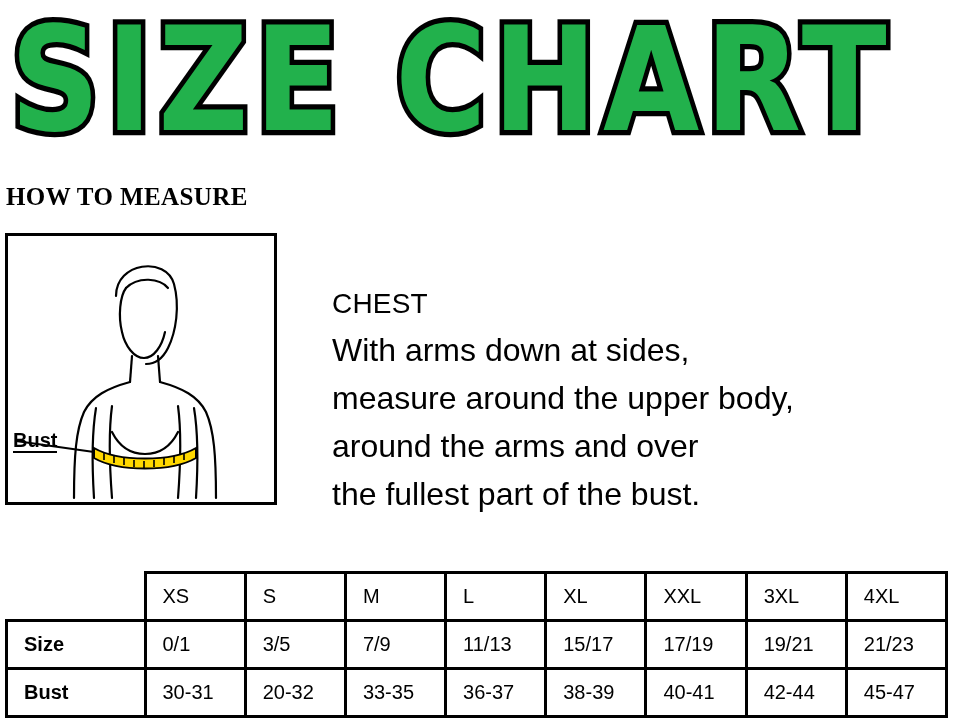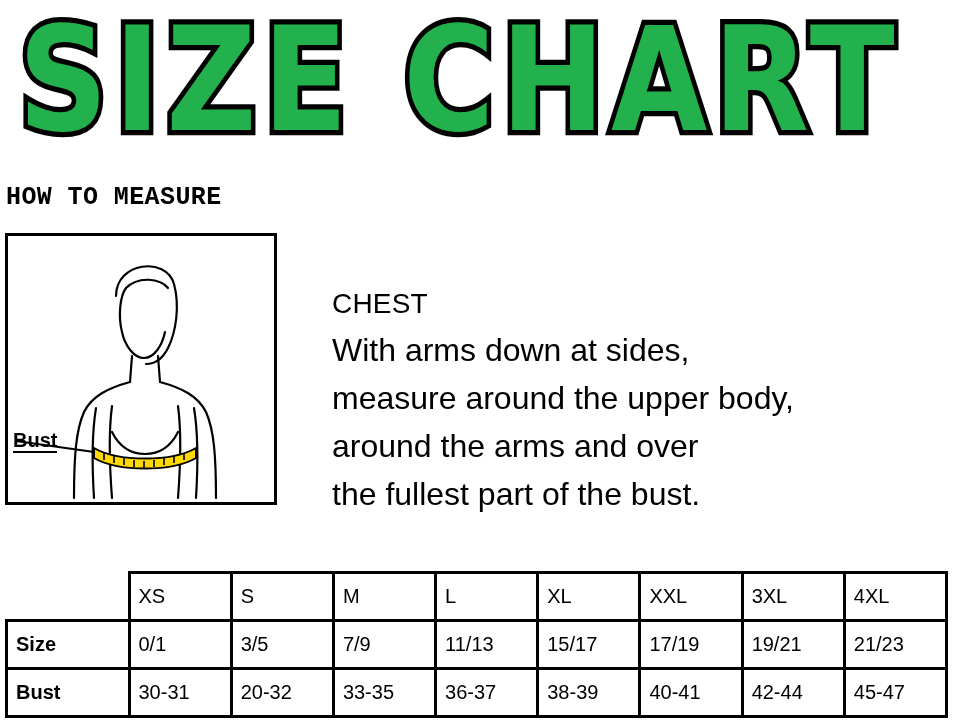--- a/index.html
+++ b/index.html
@@ -12,38 +12,38 @@
     height: 726px;
     position: relative;
     font-family: "Liberation Sans", sans-serif;
     color: #000000;
     overflow: hidden;
   }
 
   
   .title-wrap {
     position: absolute;
-    left: 8px;
+    left: 0px;
     top: 0px;
     width: 936px;
     height: 150px;
   }
   .title-svg {
     display: block;
   }
 
   
   .how-to {
     position: absolute;
     left: 6px;
     top: 183px;
     font-size: 25px;
     font-weight: bold;
     letter-spacing: 0.4px;
-    font-family: Liberation Mono, monospace;
+    font-family: Liberation Serif, serif;
   }
 
   
   .figure-box {
     position: absolute;
     left: 5px;
     top: 233px;
     width: 272px;
     height: 272px;
     border: 3px solid #000;
@@ -90,21 +90,21 @@
     position: absolute;
     left: 5px;
     top: 571px;
     width: 943px;
     border-collapse: collapse;
     table-layout: fixed;
   }
   .size-table td {
     border: 3px solid #000;
     height: 45px;
-    padding: 0 8px;
+    padding: 0 16px;
     font-size: 20px;
     font-family: "Liberation Sans", sans-serif;
     vertical-align: middle;
   }
   .size-table tr.header-row td.corner {
     border: none;
   }
   .size-table td.rowlabel {
     font-weight: bold;
     width: 105px;

